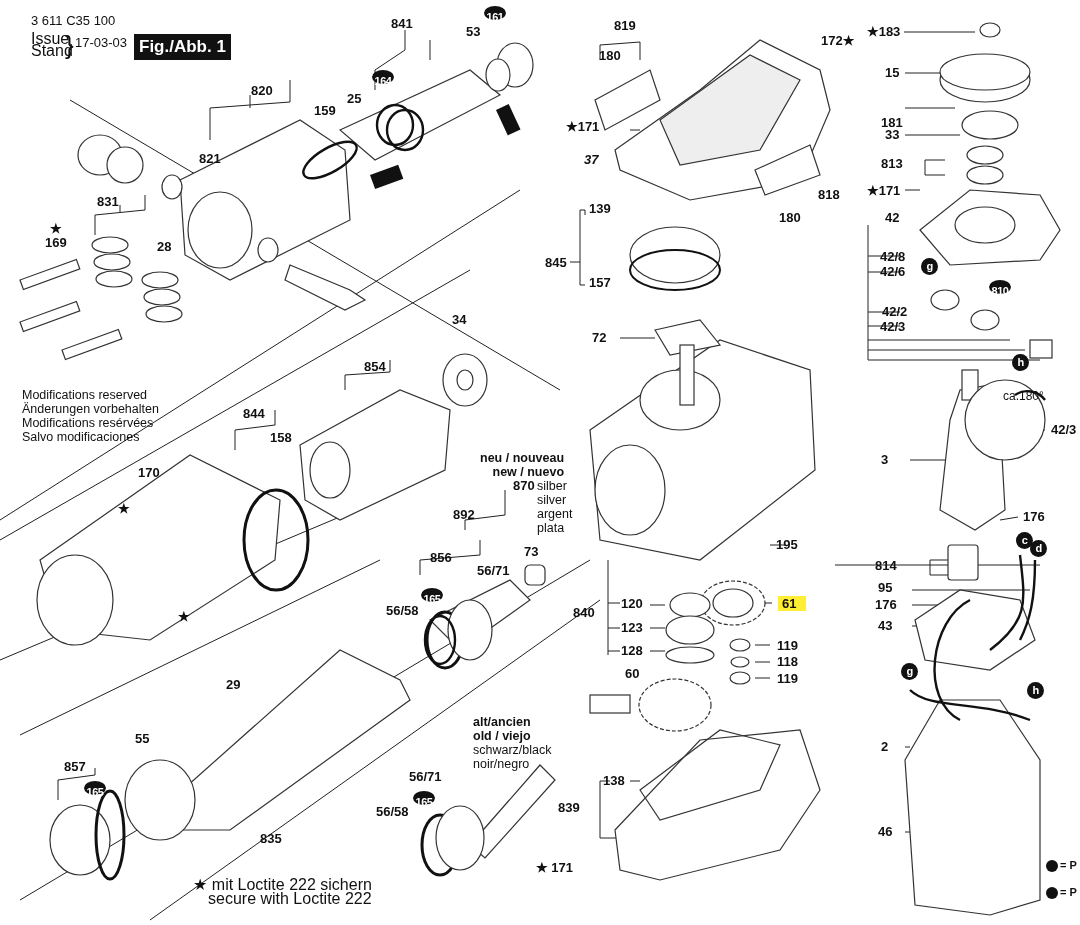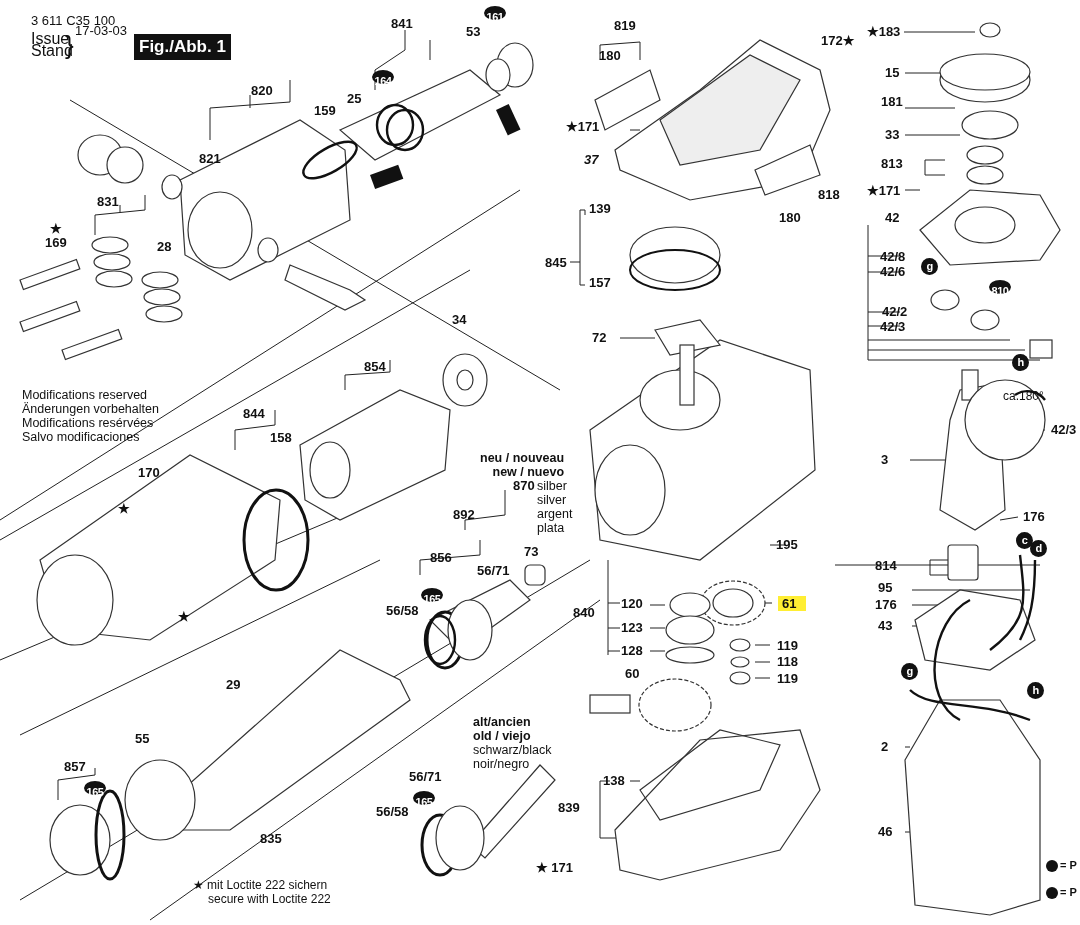--- a/index.html
+++ b/index.html
@@ -8,28 +8,28 @@
   #diagram { position:absolute; left:0; top:0; width:1080px; height:925px; }
   .lbl { position:absolute; font-family:"Liberation Sans", sans-serif; font-size:13px;
          line-height:14px; white-space:nowrap; color:#111; }
   .lbl.bold { font-weight:bold; }
   .badge { position:absolute; width:22px; height:14px; border-radius:50%; background:#111;
            color:#fff; font-weight:bold; font-size:11px; line-height:22px; text-align:center;
            font-family:"Liberation Sans", sans-serif; letter-spacing:-0.5px; }
   .badge.sm { width:17px; height:17px; line-height:17px; font-size:11px; }
   .hdr-num { position:absolute; left:31px; top:14px; font-size:13px; }
   .issue { position:absolute; left:31px; top:33px; font-size:16px; line-height:12px; }
-  .issue-date { position:absolute; left:75px; top:24px; font-size:13px; }
+  .issue-date { position:absolute; left:75px; top:36px; font-size:13px; }
   .brace { position:absolute; left:65px; top:32px; font-size:26px; line-height:26px; font-weight:normal; }
   .fig { position:absolute; left:134px; top:34px; background:#111; color:#fff; font-weight:bold;
          font-size:17px; padding:1px 5px; line-height:24px; }
   .notes { position:absolute; left:22px; top:388px; font-size:12.5px; line-height:14px; }
   .variant { position:absolute; font-size:12.5px; line-height:14px; text-align:right; }
   .variant .b { font-weight:bold; }
-  .legend-loc { position:absolute; left:193px; top:878px; font-size:12px; line-height:14px; }
+  .legend-loc { position:absolute; left:193px; top:878px; font-size:16px; line-height:14px; }
   .hl { background:#ffee33; padding:0 10px 0 4px; }
   .legend-dot { position:absolute; width:12px; height:12px; border-radius:50%; background:#111; }
   .legend-txt { position:absolute; font-size:11px; font-weight:bold; }
 </style>
 </head>
 <body>
 
 <svg id="diagram" viewBox="0 0 1080 925" xmlns="http://www.w3.org/2000/svg">
   <g fill="none" stroke="#222" stroke-width="1">
 
@@ -295,21 +295,21 @@
 <div class="lbl bold" style="left:777px; top:639px;">119</div>
 <div class="lbl bold" style="left:777px; top:655px;">118</div>
 <div class="lbl bold" style="left:777px; top:672px;">119</div>
 <div class="lbl bold" style="left:625px; top:667px;">60</div>
 <div class="lbl bold" style="left:603px; top:774px;">138</div>
 <div class="lbl bold" style="left:558px; top:801px;">839</div>
 <div class="lbl bold" style="left:536px; top:861px;">★ <span>171</span></div>
 
 <div class="lbl bold" style="left:867px; top:25px;">★<span>183</span></div>
 <div class="lbl bold" style="left:885px; top:66px;">15</div>
-<div class="lbl bold" style="left:881px; top:95px;">181</div>
+<div class="lbl bold" style="left:881px; top:116px;">181</div>
 <div class="lbl bold" style="left:885px; top:128px;">33</div>
 <div class="lbl bold" style="left:881px; top:157px;">813</div>
 <div class="lbl bold" style="left:867px; top:184px;">★<span>171</span></div>
 <div class="lbl bold" style="left:885px; top:211px;">42</div>
 <div class="lbl bold" style="left:880px; top:250px;">42/8</div>
 <div class="lbl bold" style="left:880px; top:265px;">42/6</div>
 <div class="lbl bold" style="left:842px; top:305px;margin-left:40px;">42/2</div>
 <div class="lbl bold" style="left:880px; top:320px;">42/3</div>
 <div class="lbl bold" style="left:1051px; top:423px;">42/3</div>
 <div class="lbl bold" style="left:881px; top:453px;">3</div>

